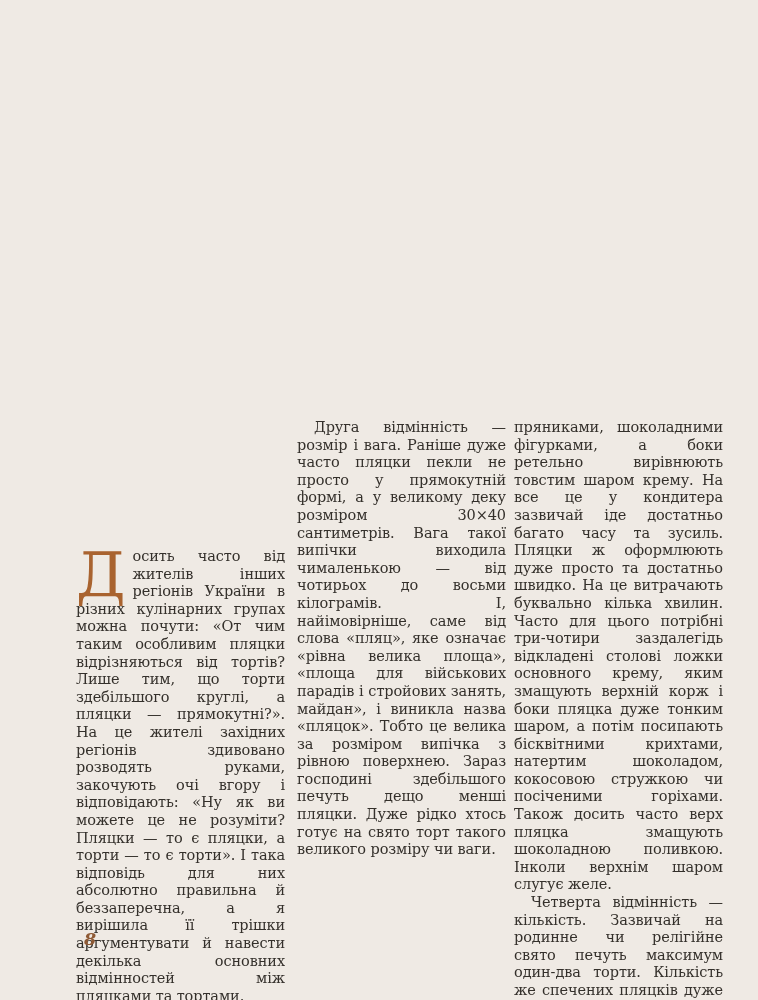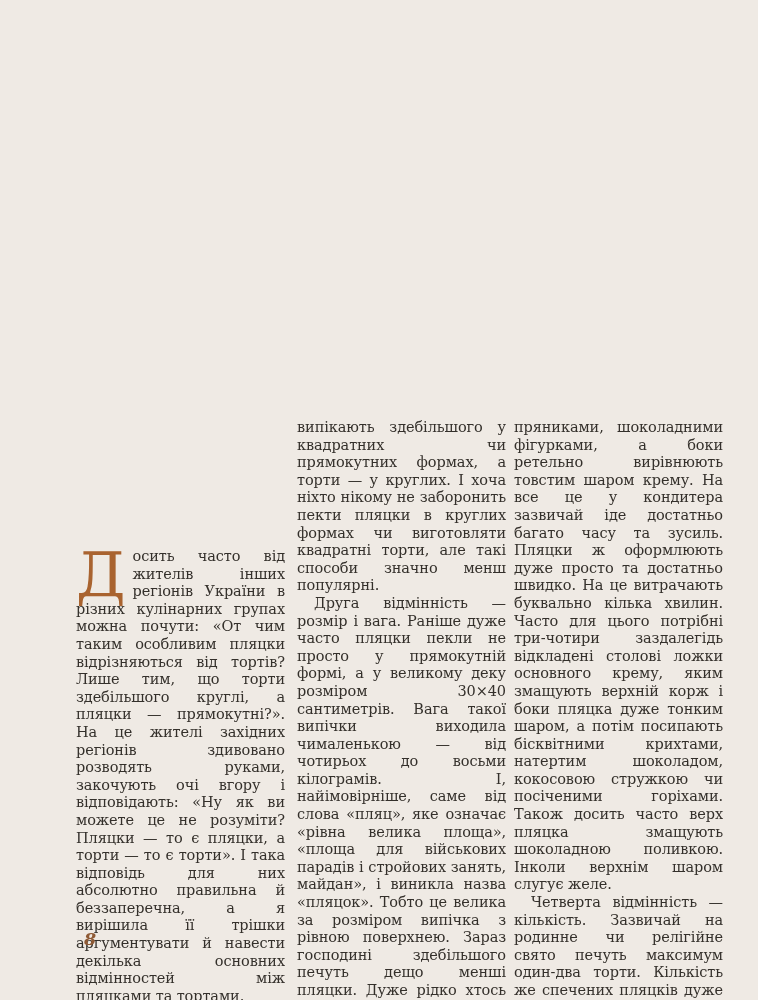--- a/index.html
+++ b/index.html
@@ -60,21 +60,20 @@
 <div class="page">
 
   <div class="col col-1">
     <p>
       <span class="dropcap">Д</span><span>осить часто від жителів інших регіонів України в різних кулінарних групах можна почути: «От чим таким особливим пляцки відрізняються від тортів? Лише тим, що торти здебільшого круглі, а пляцки — прямокутні?». На це жителі західних регіонів здивовано розводять руками, закочують очі вгору і відповідають: «Ну як ви можете це не розуміти? Пляцки — то є пляцки, а торти — то є торти». І така відповідь для них абсолютно правильна й беззаперечна, а я вирішила її трішки аргументувати й навести декілька основних відмінностей між пляцками та тортами.</span>
     </p>
 
   </div>
 
   <div class="col col-2">
-    <p>випікають здебільшого у квадратних чи прямокутних формах, а торти — у круглих. І хоча ніхто нікому не заборонить пекти пляцки в круглих формах чи виготовляти квадратні торти, але такі способи значно менш популярні.</p>
     <p class="indent">Друга відмінність — розмір і вага. Раніше дуже часто пляцки пекли не просто у прямокутній формі, а у великому деку розміром 30×40 сантиметрів. Вага такої випічки виходила чималенькою — від чотирьох до восьми кілограмів. І, найімовірніше, саме від слова «пляц», яке означає «рівна велика площа», «площа для військових парадів і стройових занять, майдан», і виникла назва «пляцок». Тобто це велика за розміром випічка з рівною поверхнею. Зараз господині здебільшого печуть дещо менші пляцки. Дуже рідко хтось готує на свято торт такого великого розміру чи ваги.</p>
 
   </div>
 
   <div class="col col-3">
     <p>пряниками, шоколадними фігурками, а боки ретельно вирівнюють товстим шаром крему. На все це у кондитера зазвичай іде достатньо багато часу та зусиль. Пляцки ж оформлюють дуже просто та достатньо швидко. На це витрачають буквально кілька хвилин. Часто для цього потрібні три-чотири заздалегідь відкладені столові ложки основного крему, яким змащують верхній корж і боки пляцка дуже тонким шаром, а потім посипають бісквітними крихтами, натертим шоколадом, кокосовою стружкою чи посіченими горіхами. Також досить часто верх пляцка змащують шоколадною поливкою. Інколи верхнім шаром слугує желе.</p>
     <p class="indent">Четверта відмінність — кількість. Зазвичай на родинне чи релігійне свято печуть максимум один-два торти. Кількість же спечених пляцків дуже часто коливається від трьох до восьми, і кожен з них має інший смак та наповнення: із сиром, з маковими коржами, вишнею, яблуками, горіховим безе тощо.</p>
   </div>
 
   <div class="folio">8</div>

